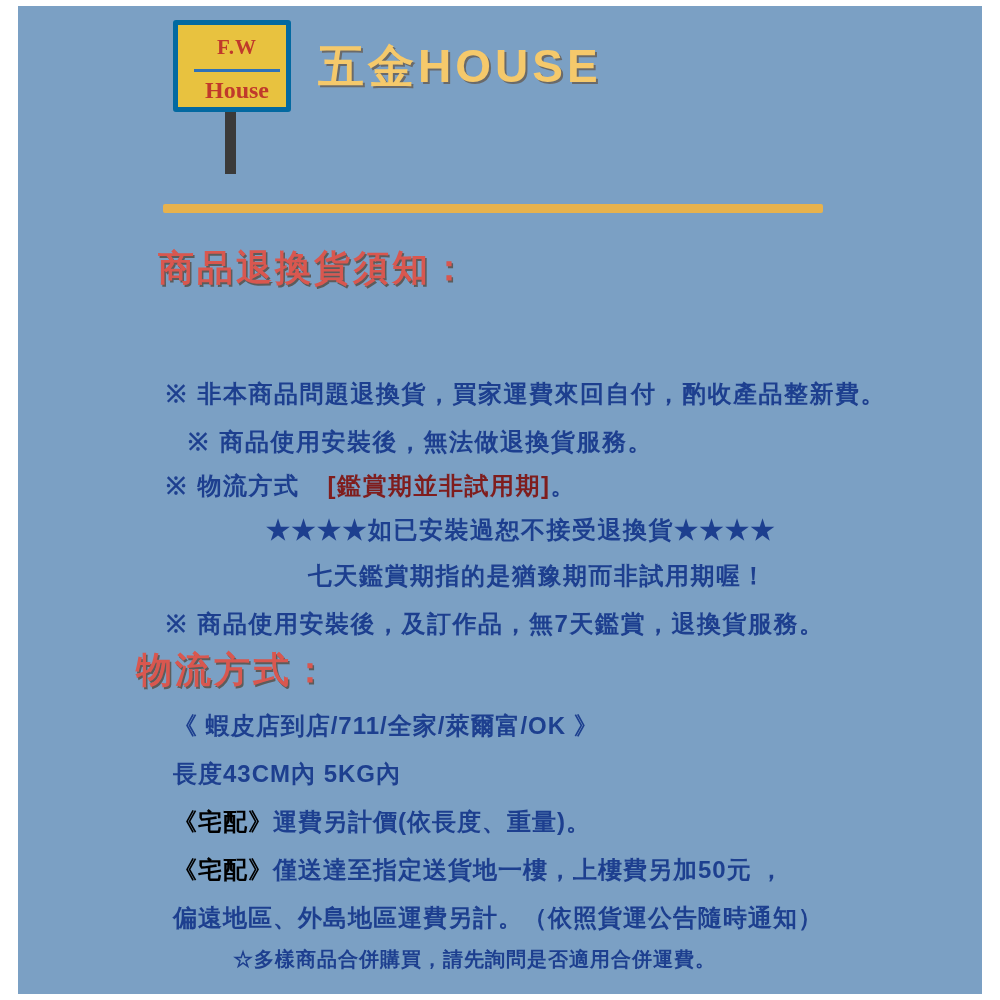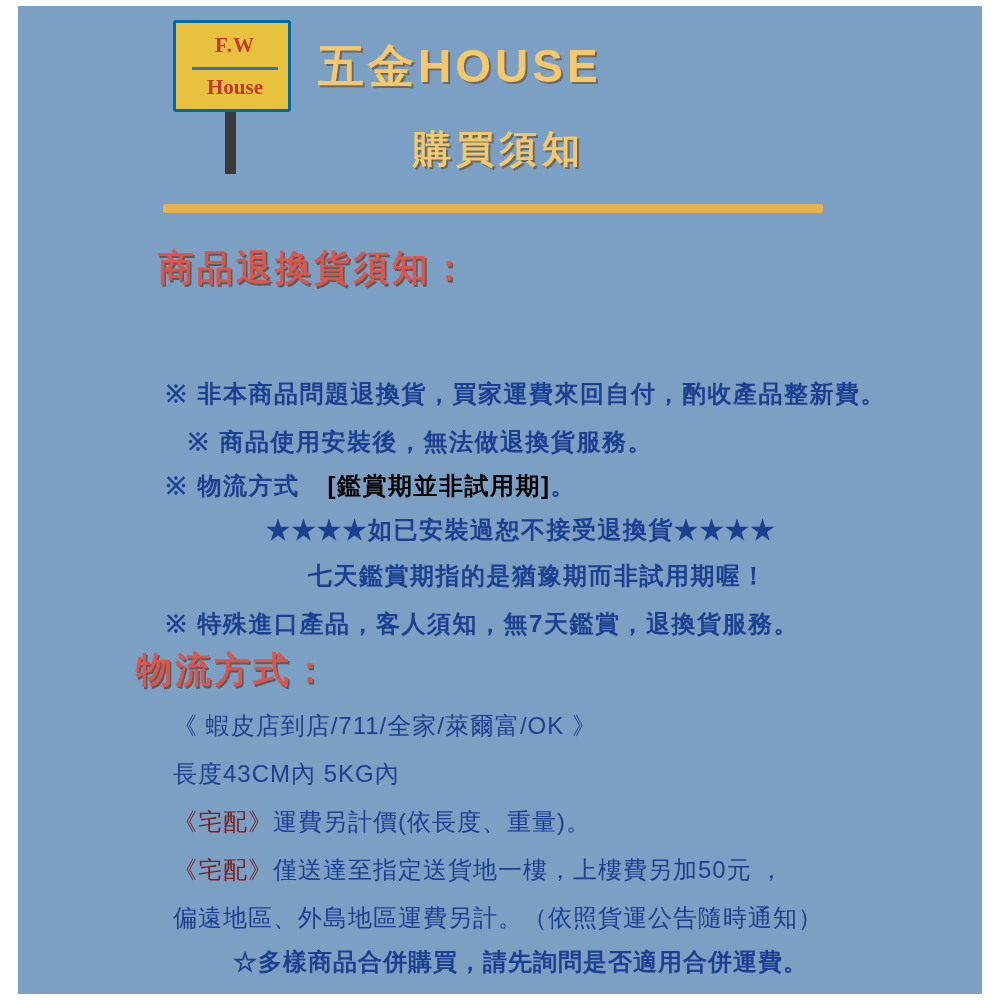--- a/index.html
+++ b/index.html
@@ -60,21 +60,21 @@
     width: 130px;
     height: 170px;
   }
   .sign-frame {
     position: absolute;
     left: 0;
     top: 0;
     width: 118px;
     height: 92px;
     background: #e8c23f;
-    border: 3px solid #0369a1;
+    border: 5px solid #0369a1;
     box-sizing: border-box;
     border-radius: 3px;
   }
   .sign-pole {
     position: absolute;
     left: 52px;
     top: 92px;
     width: 11px;
     height: 62px;
     background: #3a3a3a;
@@ -99,21 +99,21 @@
     height: 3px;
     background: #2f72b8;
   }
   .sign-line2 {
     position: absolute;
     top: 52px;
     left: 0;
     width: 118px;
     text-align: center;
     color: #c0392b;
-    font-size: 21px;
+    font-size: 24px;
     font-weight: bold;
     font-family: "Liberation Serif", serif;
   }
   .title-main {
     position: absolute;
     left: 300px;
     top: 30px;
     font-size: 46px;
     font-weight: bold;
     color: #f5c96b;
@@ -155,45 +155,45 @@
     font-size: 24px;
     color: #1d3f8f;
     font-weight: bold;
     letter-spacing: 1.5px;
     white-space: nowrap;
   }
   .bullet-mark {
     margin-right: 10px;
   }
   .hl-red {
+    color: #7f1d1d;
+    padding-left: 28px;
+  }
+  .centered-line {
+    position: absolute;
+    font-size: 24px;
+    color: #1d3f8f;
+    font-weight: bold;
+    letter-spacing: 1.5px;
+    white-space: nowrap;
+  }
+  .logistics-line {
+    position: absolute;
+    font-size: 24px;
+    color: #1d3f8f;
+    font-weight: bold;
+    letter-spacing: 1px;
+    white-space: nowrap;
+  }
+  .tag-orange {
     color: #000000;
-    padding-left: 28px;
-  }
-  .centered-line {
-    position: absolute;
-    font-size: 24px;
-    color: #1d3f8f;
-    font-weight: bold;
-    letter-spacing: 1.5px;
-    white-space: nowrap;
-  }
-  .logistics-line {
-    position: absolute;
-    font-size: 24px;
-    color: #1d3f8f;
-    font-weight: normal;
-    letter-spacing: 1px;
-    white-space: nowrap;
-  }
-  .tag-orange {
-    color: #7f1d1d;
   }
   .note-line {
     position: absolute;
-    font-size: 24px;
+    font-size: 20px;
     color: #1d3f8f;
     font-weight: bold;
     letter-spacing: 1px;
     white-space: nowrap;
   }
 </style>
 </head>
 <body>
 
 <div class="page">
@@ -207,21 +207,20 @@
     <div class="header">
       <div class="signboard">
         <div class="sign-frame">
           <div class="sign-line1">F.W</div>
           <div class="sign-rule"></div>
           <div class="sign-line2">House</div>
         </div>
         <div class="sign-pole"></div>
       </div>
       <div class="title-main">五金HOUSE</div>
-      <div class="title-sub">購買須知</div>
     </div>
 
     <div class="divider"></div>
 
     <div class="section-heading" style="left:140px; top:238px;">商品退換貨須知：</div>
 
 
     <div class="bullet-line" style="left:148px; top:370px;">
       <span class="bullet-mark">※</span><span>非本商品問題退換貨，買家運費來回自付，酌收產品整新費。</span>
     </div>
@@ -232,21 +231,21 @@
 
     <div class="bullet-line" style="left:148px; top:462px;">
       <span class="bullet-mark">※</span><span>物流方式</span><span class="hl-red">[鑑賞期並非試用期]</span><span>。</span>
     </div>
 
     <div class="centered-line" style="left:290px; top:554px;">七天鑑賞期指的是猶豫期而非試用期喔！</div>
 
     <div class="centered-line" style="left:248px; top:508px;">★★★★如已安裝過恕不接受退換貨★★★★</div>
 
     <div class="bullet-line" style="left:148px; top:600px;">
-      <span class="bullet-mark">※</span><span>特殊進口產品，客人須知，無7天鑑賞，退換貨服務。</span>
+      <span class="bullet-mark">※</span><span>商品使用安裝後，及訂作品，無7天鑑賞，退換貨服務。</span>
     </div>
 
     <div class="section-heading" style="left:118px; top:640px;">物流方式：</div>
 
     <div class="logistics-line" style="left:155px; top:704px;">《 蝦皮店到店/711/全家/萊爾富/OK 》</div>
 
     <div class="logistics-line" style="left:155px; top:752px;">長度43CM內  5KG內</div>
 
     <div class="logistics-line" style="left:155px; top:800px;">
       <span class="tag-orange">《宅配》</span><span>運費另計價(依長度、重量)。</span>

